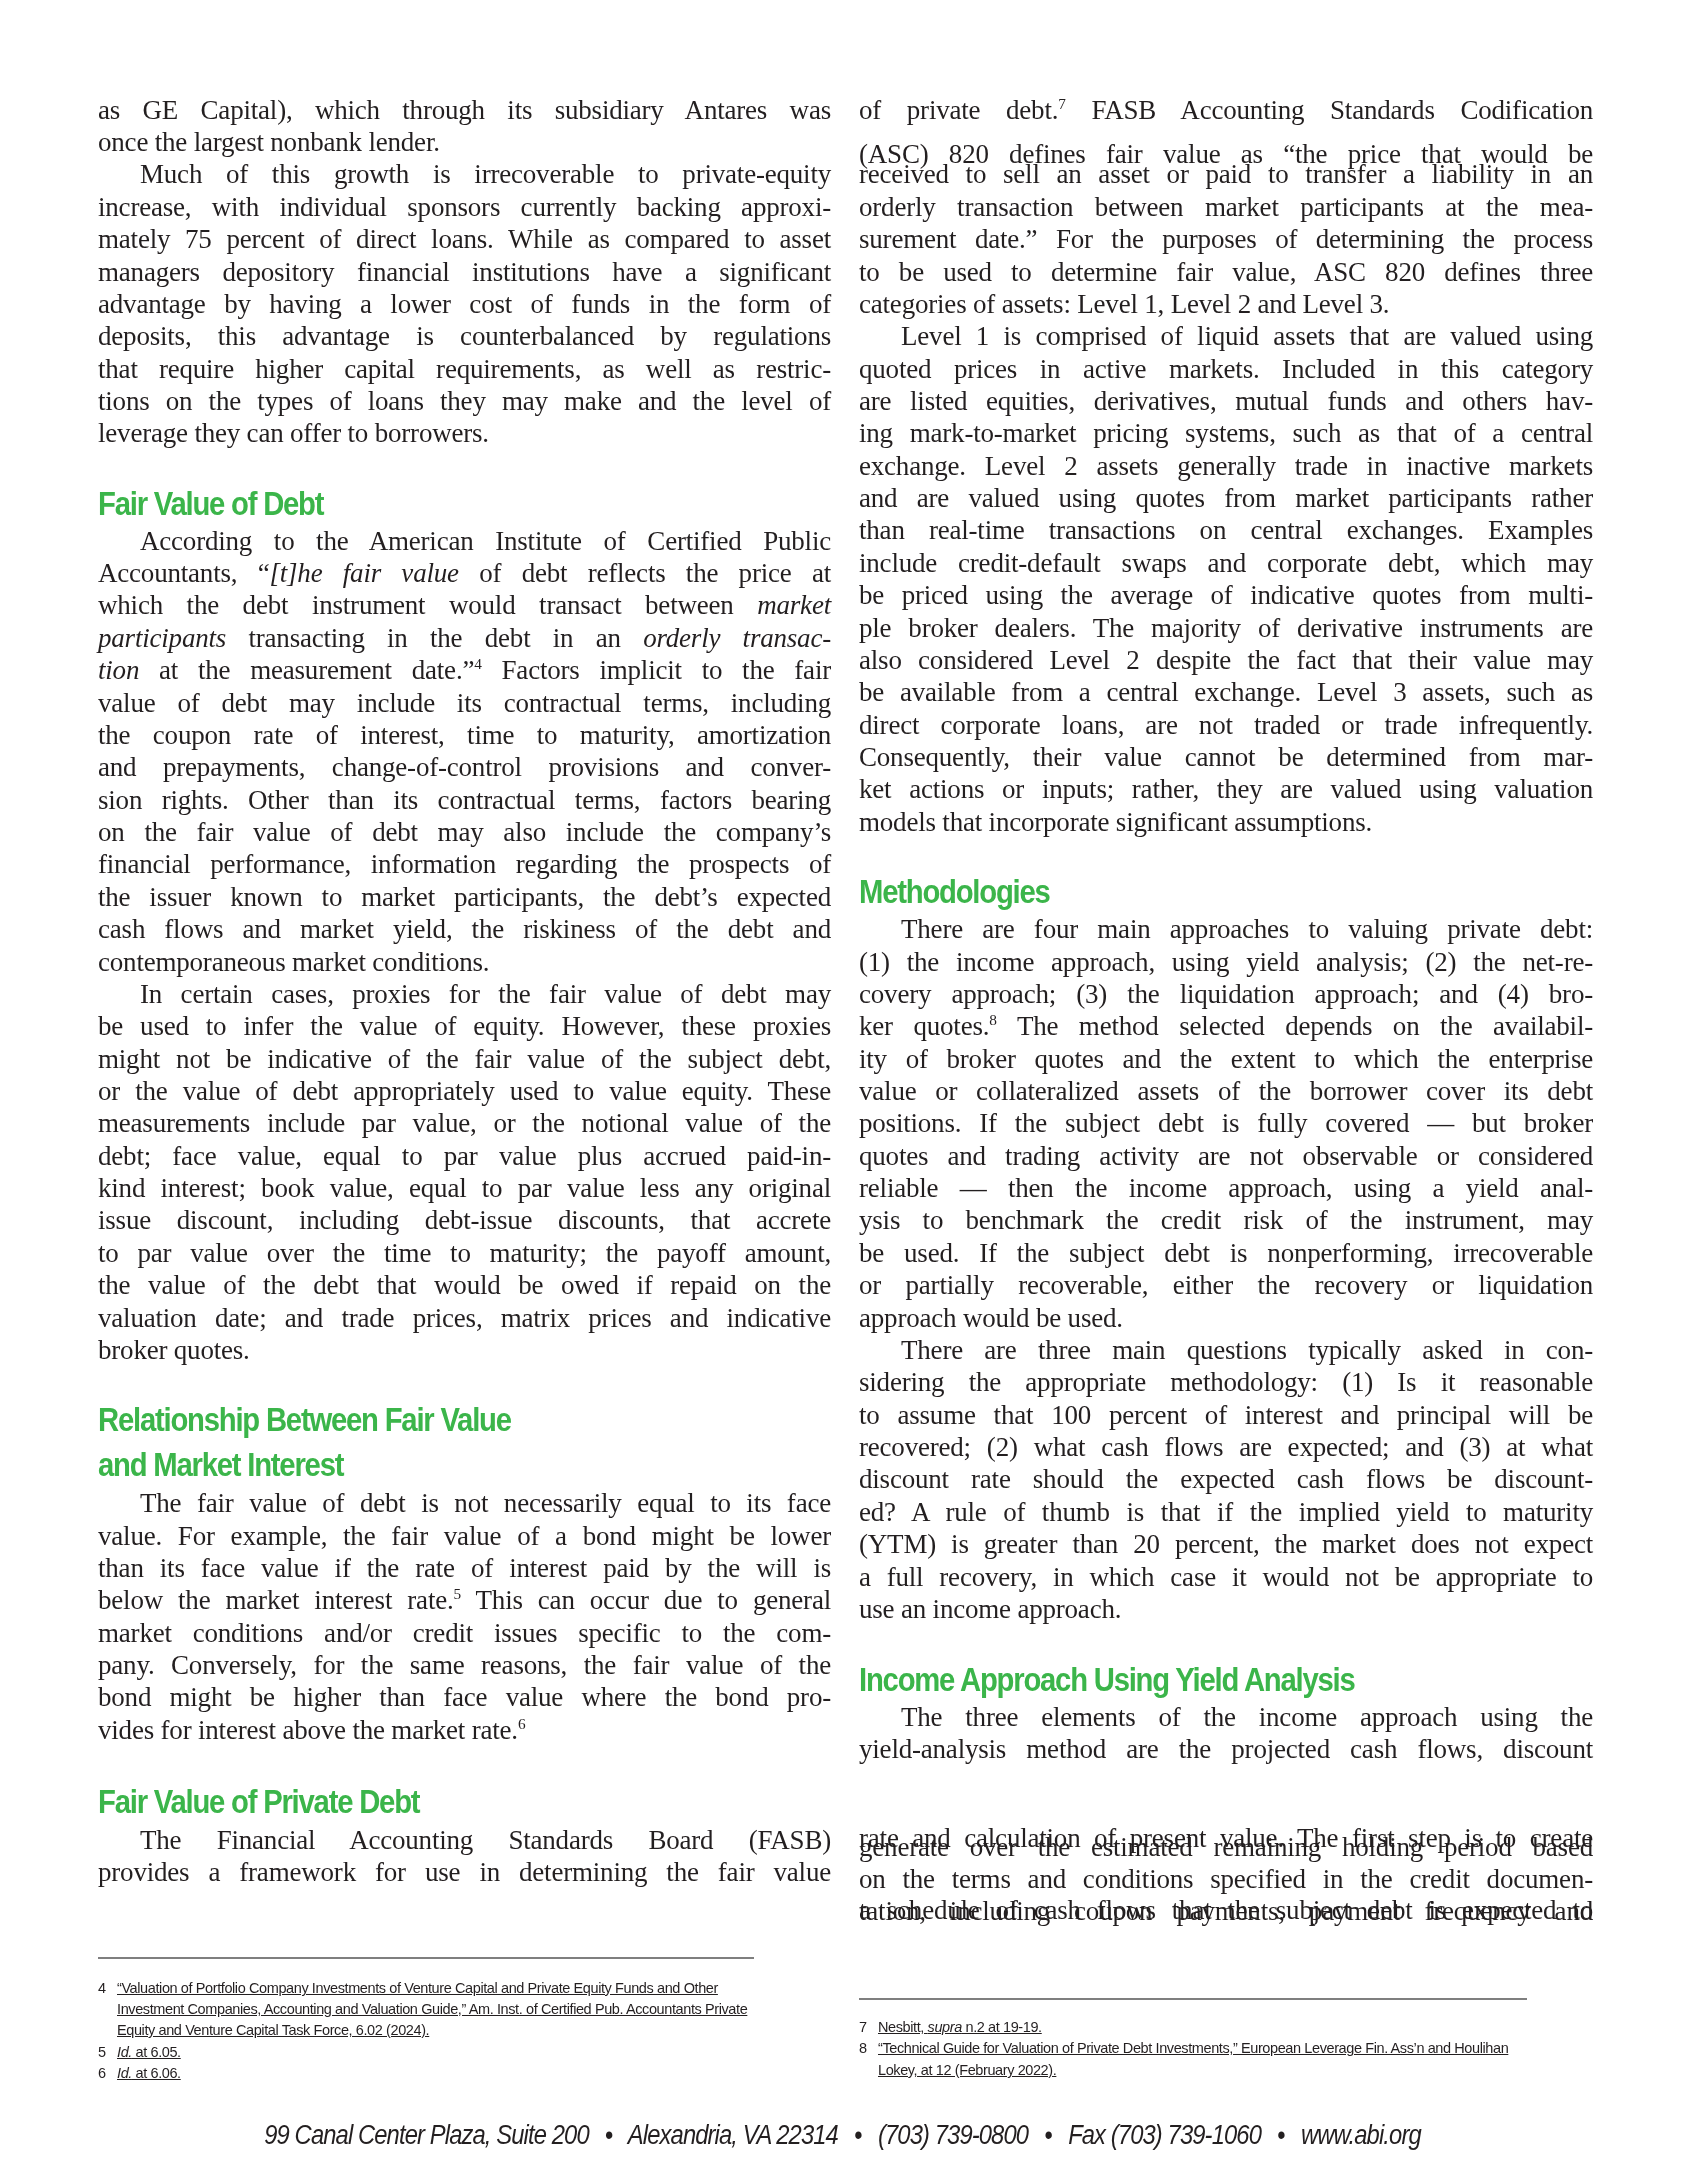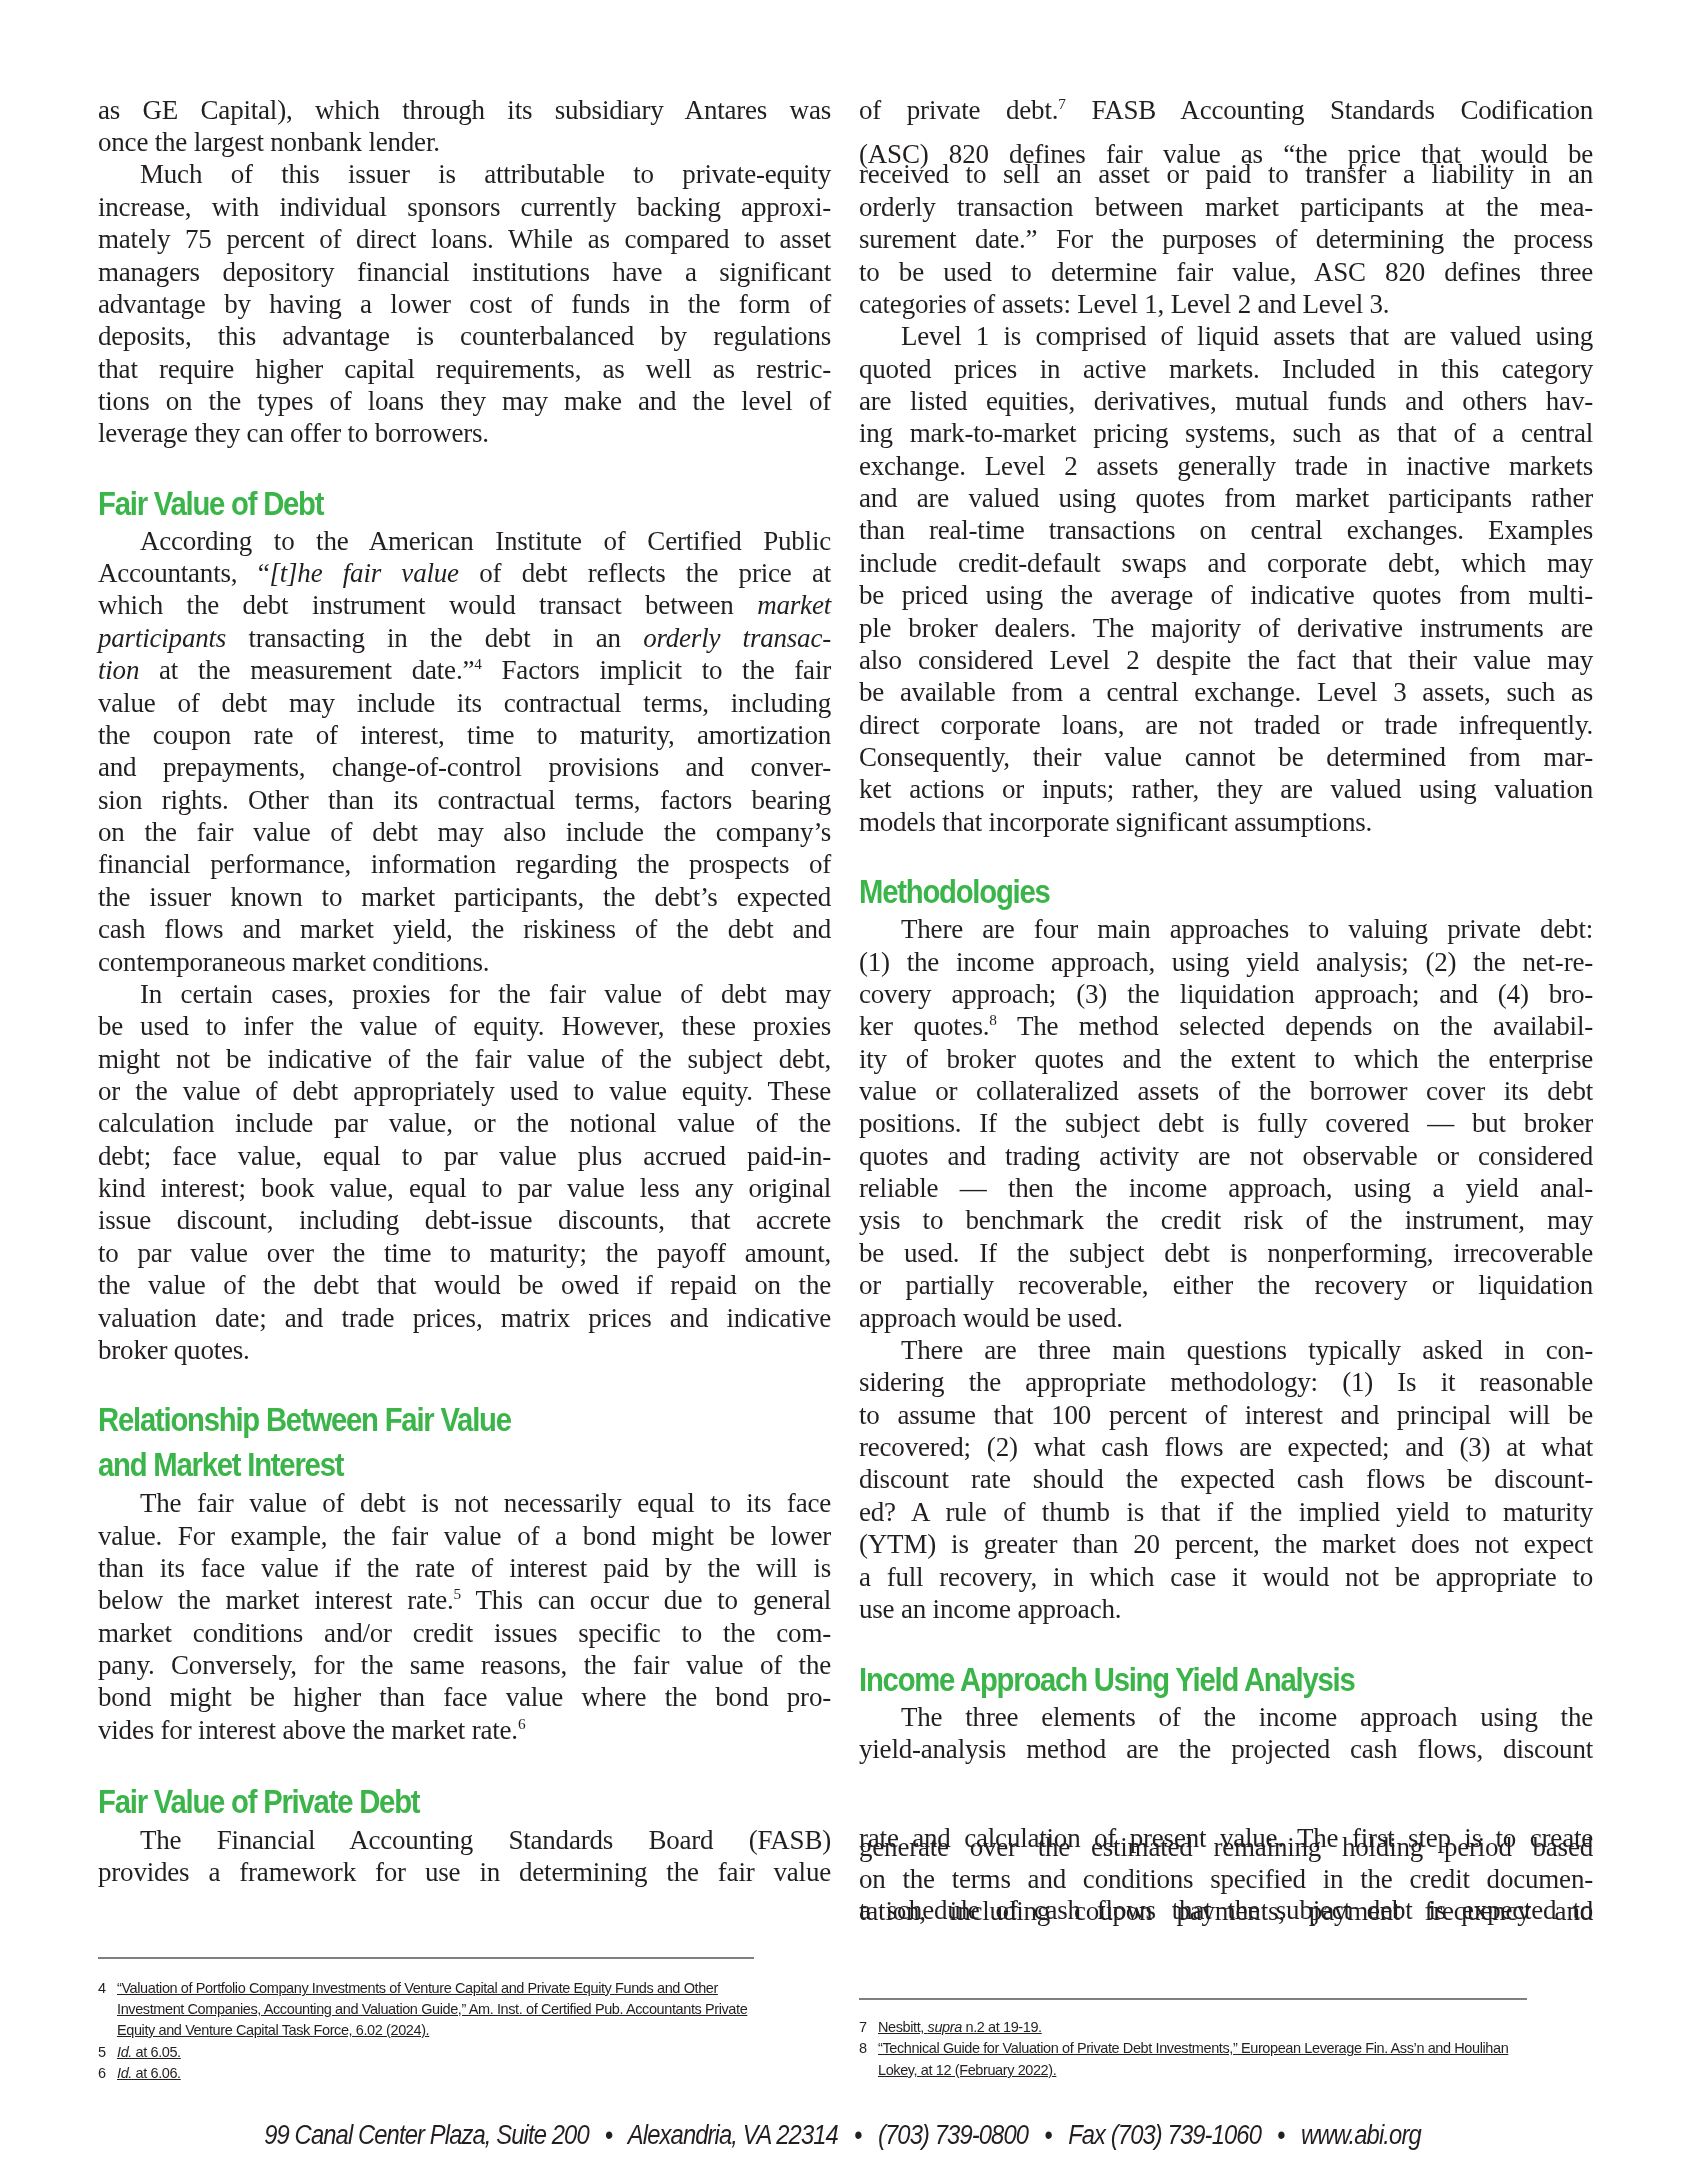--- a/index.html
+++ b/index.html
@@ -46,21 +46,21 @@
 </style>
 </head>
 <body>
 
 <div class="page">
 
   <div class="col col-left">
     <div class="ln" style="top:94px">as GE Capital), which through its subsidiary Antares was</div>
     <div class="ln last" style="top:126px">once the largest nonbank lender.</div>
 
-    <div class="ln indent" style="top:158px">Much of this issuer is attributable to private-equity</div>
+    <div class="ln indent" style="top:158px">Much of this growth is irrecoverable to private-equity</div>
     <div class="ln" style="top:191px">increase, with individual sponsors currently backing approxi-</div>
     <div class="ln" style="top:223px">mately 75 percent of direct loans. While as compared to asset</div>
     <div class="ln" style="top:256px">managers depository financial institutions have a significant</div>
     <div class="ln" style="top:288px">advantage by having a lower cost of funds in the form of</div>
     <div class="ln" style="top:320px">deposits, this advantage is counterbalanced by regulations</div>
     <div class="ln" style="top:353px">that require higher capital requirements, as well as restric-</div>
     <div class="ln" style="top:385px">tions on the types of loans they may make and the level of</div>
     <div class="ln last" style="top:417px">leverage they can offer to borrowers.</div>
 
     <div class="h" style="top:485px">Fair Value of Debt</div>
@@ -77,21 +77,21 @@
     <div class="ln" style="top:816px">on the fair value of debt may also include the company’s</div>
     <div class="ln" style="top:848px">financial performance, information regarding the prospects of</div>
     <div class="ln" style="top:881px">the issuer known to market participants, the debt’s expected</div>
     <div class="ln" style="top:913px">cash flows and market yield, the riskiness of the debt and</div>
     <div class="ln last" style="top:946px">contemporaneous market conditions.</div>
 
     <div class="ln indent" style="top:978px">In certain cases, proxies for the fair value of debt may</div>
     <div class="ln" style="top:1010px">be used to infer the value of equity. However, these proxies</div>
     <div class="ln" style="top:1043px">might not be indicative of the fair value of the subject debt,</div>
     <div class="ln" style="top:1075px">or the value of debt appropriately used to value equity. These</div>
-    <div class="ln" style="top:1107px">calculation include par value, or the notional value of the</div>
+    <div class="ln" style="top:1107px">measurements include par value, or the notional value of the</div>
     <div class="ln" style="top:1140px">debt; face value, equal to par value plus accrued paid-in-</div>
     <div class="ln" style="top:1172px">kind interest; book value, equal to par value less any original</div>
     <div class="ln" style="top:1204px">issue discount, including debt-issue discounts, that accrete</div>
     <div class="ln" style="top:1237px">to par value over the time to maturity; the payoff amount,</div>
     <div class="ln" style="top:1269px">the value of the debt that would be owed if repaid on the</div>
     <div class="ln" style="top:1302px">valuation date; and trade prices, matrix prices and indicative</div>
     <div class="ln last" style="top:1334px">broker quotes.</div>
 
     <div class="h" style="top:1401px">Relationship Between Fair Value</div>
     <div class="h" style="top:1446px">and Market Interest</div>

